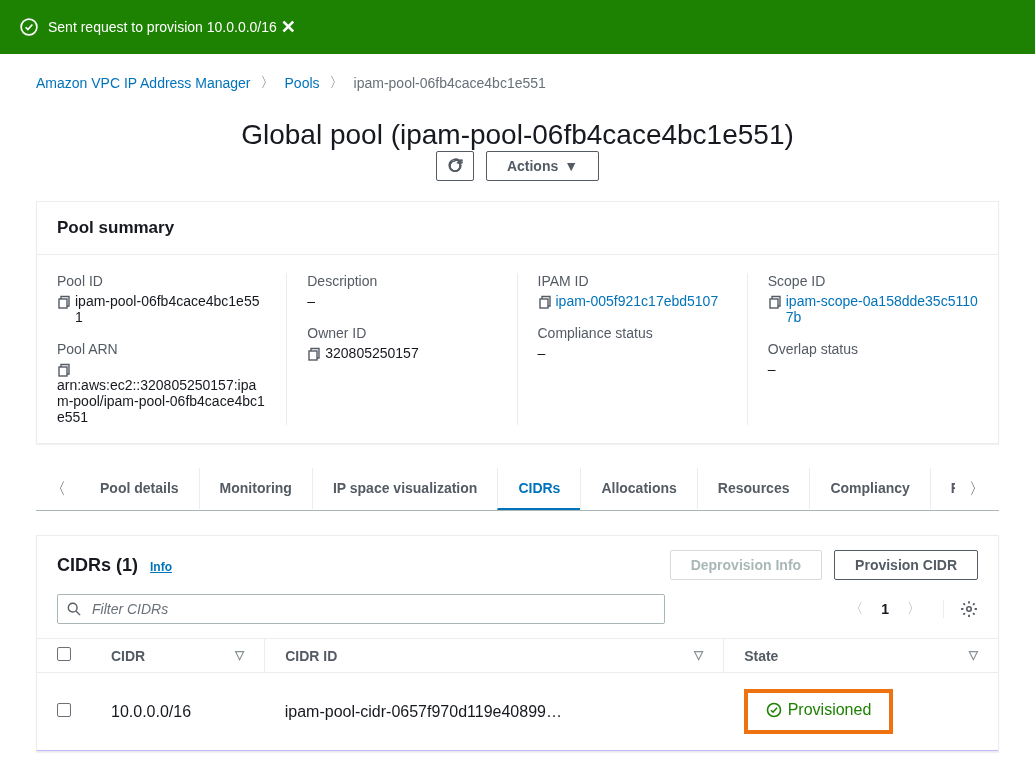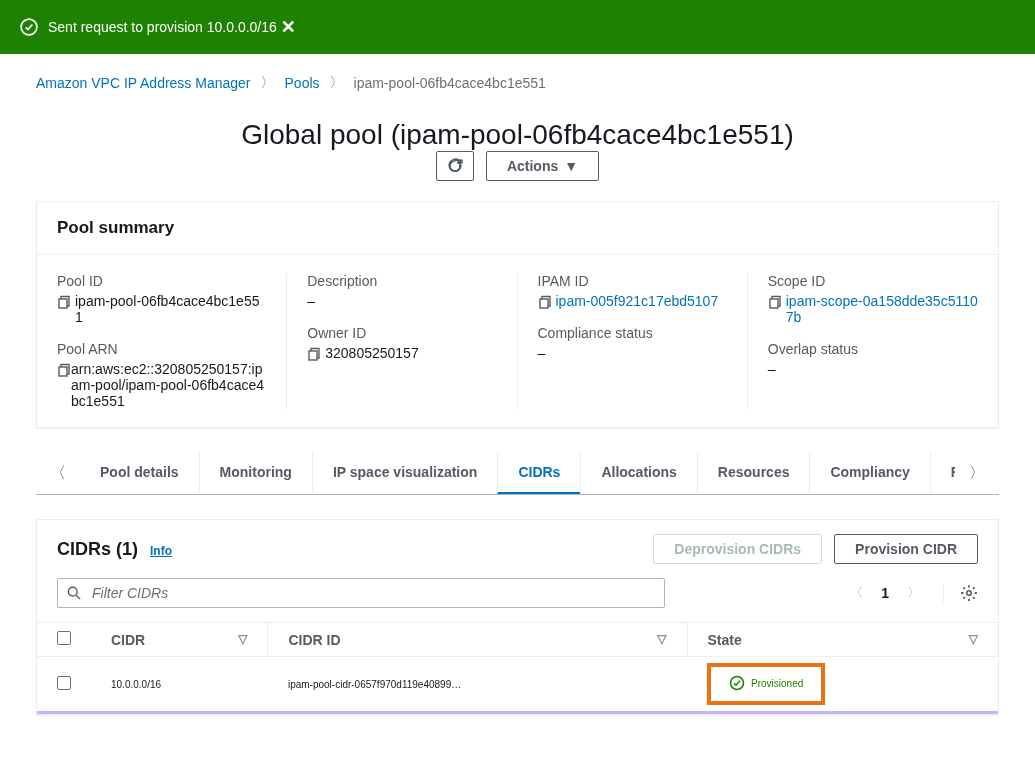--- a/index.html
+++ b/index.html
@@ -28,21 +28,21 @@
   .panel-body { padding: 18px 20px; }
   
   .summary-grid { display: grid; grid-template-columns: 1fr 1fr 1fr 1fr; gap: 0; }
   .summary-col { padding-right: 20px; border-right: 1px solid #eaeded; padding-left: 20px; }
   .summary-col:first-child { padding-left: 0; }
   .summary-col:last-child { border-right: none; padding-right: 0; }
   .summary-item { margin-bottom: 16px; }
   .summary-item:last-child { margin-bottom: 0; }
   .summary-label { color: #545b64; font-size: 14px; margin-bottom: 4px; }
   .summary-value { font-size: 14px; word-break: break-all; display:flex; align-items:flex-start; gap:4px;}
-  .summary-value.stack{flex-direction:row; gap:0;}
+  .summary-value.stack{flex-direction:column; gap:0;}
   .summary-link { color: #0073bb; text-decoration: none; }
   .copy-icon { display: inline-block; width: 14px; height: 14px; flex-shrink:0; margin-top:2px;}
   
   .tabs-wrap { position: relative; display: flex; align-items: center; border-bottom: 1px solid #aab7b8; margin-bottom: 0; }
   .tab-nav-btn { padding: 10px 14px; color: #545b64; cursor: pointer; font-size:16px;}
   .tabs { display: flex; overflow: hidden; flex: 1; }
   .tab { padding: 12px 20px; color: #545b64; font-weight: 700; font-size: 14px; cursor: pointer; border-bottom: 2px solid transparent; white-space: nowrap; border-left: 1px solid #eaeded; }
   .tab:first-child { border-left: none; }
   .tab.active { color: #0073bb; border-bottom-color: #0073bb; }
   
@@ -58,21 +58,21 @@
   .filter-input::placeholder { font-style: italic; color: #687078; }
   .filter-icon { position: absolute; left: 10px; top: 50%; transform: translateY(-50%); color: #545b64; }
   .pager { display: flex; align-items: center; gap: 18px; color: #545b64; }
   .pager-num { color: #16191f; font-weight:700;}
   .pager-btn { cursor: pointer; color: #aab7b8; }
   .gear { cursor: pointer; color: #545b64; border-left:1px solid #eaeded; padding-left:16px; margin-left:4px;}
   
   table { width: 100%; border-collapse: collapse; }
   th { text-align: left; padding: 8px 20px; font-weight: 700; font-size: 14px; color: #545b64; border-top: 1px solid #eaeded; border-bottom: 1px solid #eaeded; position: relative; }
   th .sort { float: right; color: #879196; font-size:12px;}
-  td { padding: 6px 20px; font-size: 10px; border-bottom: 3px solid #c4b5fd; }
+  td { padding: 16px 20px; font-size: 16px; border-bottom: 1px solid #c4b5fd; }
   .checkbox { width: 14px; height: 14px; border: 1px solid #687078; display: inline-block; border-radius: 2px; }
   th.sep-left, td.sep-left{ border-left:1px solid #eaeded;}
   
   .state-pill { display: inline-flex; align-items: center; gap: 6px; color: #1d8102; font-weight: 400; }
   .highlight-box { border: 4px solid #ef7211; display: inline-block; padding: 8px 18px; }
   
   svg { display: block; }
 </style>
 </head>
 <body>
@@ -220,21 +220,21 @@
     <span class="tab-nav-btn">〉</span>
   </div>
 
   <div class="panel cidrs-panel">
     <div class="cidrs-header">
       <div class="cidrs-title">
         <span>CIDRs (1)</span>
         <a href="#" class="cidrs-info">Info</a>
       </div>
       <div class="cidrs-actions">
-        <button class="btn btn-disabled">Deprovision CIDRs</button>
+        <button class="btn btn-disabled">Deprovision Info</button>
         <button class="btn">Provision CIDR</button>
       </div>
     </div>
     <div class="cidrs-toolbar">
       <div class="filter-wrap">
         <span class="filter-icon">
           <svg width="14" height="14" viewBox="0 0 16 16">
               <circle cx="6.5" cy="6.5" r="5" fill="none" stroke="#545b64" stroke-width="1.6"></circle>
               <line x1="10.5" y1="10.5" x2="15" y2="15" stroke="#545b64" stroke-width="1.6"></line>
             </svg>

